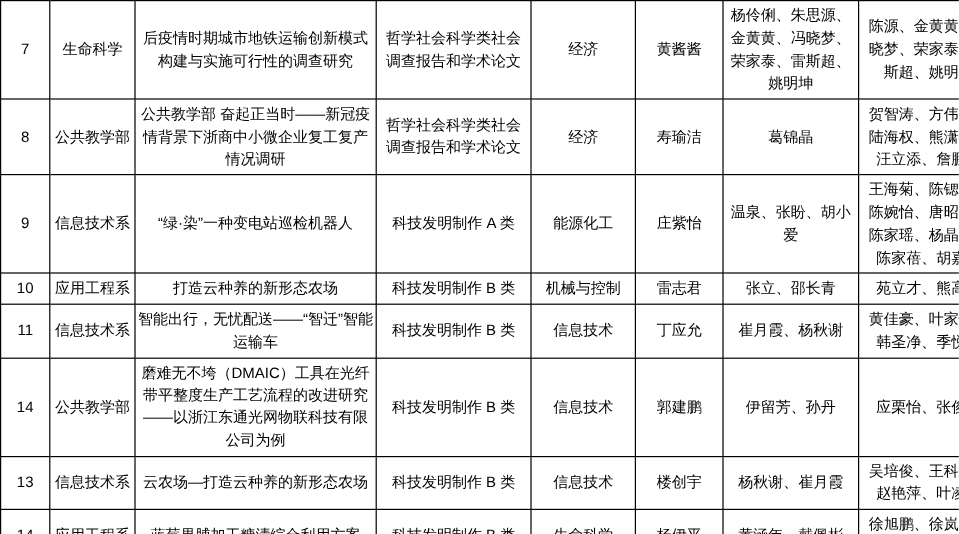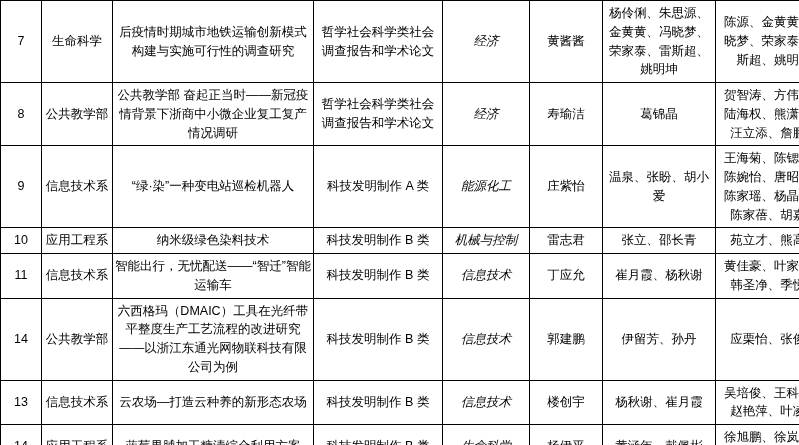--- a/index.html
+++ b/index.html
@@ -25,21 +25,21 @@
     font-size: 12.5px;
     line-height: 1.5;
     color: #000000;
     padding: 3px 2px;
     word-break: break-all;
   }
   td.c-num      { width: 36px; }
   td.c-dept     { width: 66px; }
   td.c-title    { width: 196px; }
   td.c-type     { width: 124px; }
-  td.c-field    { width: 82px; font-style: italic; }
+  td.c-field    { width: 82px; }
   td.c-teacher  { width: 68px; }
   td.c-members1 { width: 108px; }
   td.c-members2 { width: 112px; }
 </style>
 </head>
 <body>
 
 <table class="doc-table">
   <tbody>
 
@@ -72,21 +72,21 @@
       <td class="c-type">科技发明制作 A 类</td>
       <td class="c-field">能源化工</td>
       <td class="c-teacher">庄紫怡</td>
       <td class="c-members1">温泉、张盼、胡小爱</td>
       <td class="c-members2">王海菊、陈锶瑜、陈婉怡、唐昭菁、陈家瑶、杨晶妍、陈家蓓、胡嘉倩</td>
     </tr>
 
     <tr>
       <td class="c-num">10</td>
       <td class="c-dept">应用工程系</td>
-      <td class="c-title">纳米级绿色染料技术</td>
+      <td class="c-title">打造云种养的新形态农场</td>
       <td class="c-type">科技发明制作 B 类</td>
       <td class="c-field">机械与控制</td>
       <td class="c-teacher">雷志君</td>
       <td class="c-members1">张立、邵长青</td>
       <td class="c-members2">苑立才、熊高超</td>
     </tr>
 
     <tr>
       <td class="c-num">11</td>
       <td class="c-dept">信息技术系</td>
@@ -94,21 +94,21 @@
       <td class="c-type">科技发明制作 B 类</td>
       <td class="c-field">信息技术</td>
       <td class="c-teacher">丁应允</td>
       <td class="c-members1">崔月霞、杨秋谢</td>
       <td class="c-members2">黄佳豪、叶家恺、韩圣净、季悦凯</td>
     </tr>
 
     <tr>
       <td class="c-num">14</td>
       <td class="c-dept">公共教学部</td>
-      <td class="c-title">六西格玛（DMAIC）工具在光纤带平整度生产工艺流程的改进研究——以浙江东通光网物联科技有限公司为例</td>
+      <td class="c-title">磨难无不垮（DMAIC）工具在光纤带平整度生产工艺流程的改进研究——以浙江东通光网物联科技有限公司为例</td>
       <td class="c-type">科技发明制作 B 类</td>
       <td class="c-field">信息技术</td>
       <td class="c-teacher">郭建鹏</td>
       <td class="c-members1">伊留芳、孙丹</td>
       <td class="c-members2">应栗怡、张俊杰</td>
     </tr>
 
     <tr>
       <td class="c-num">13</td>
       <td class="c-dept">信息技术系</td>

